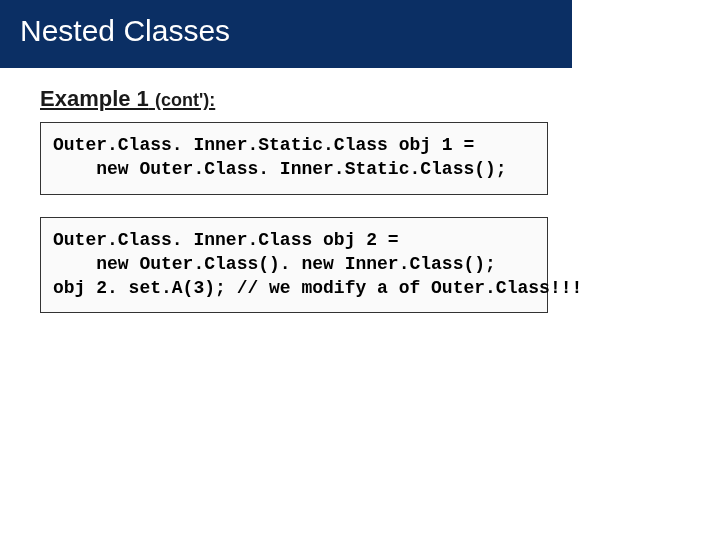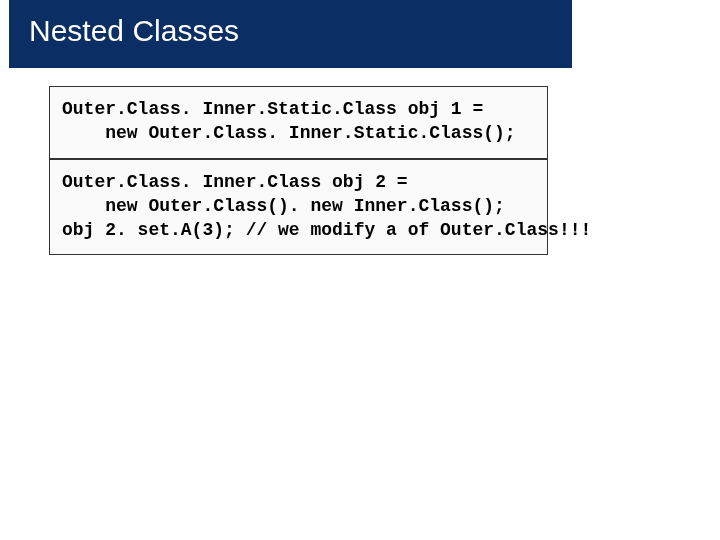--- a/index.html
+++ b/index.html
@@ -1,17 +1,17 @@
 <!DOCTYPE html>
 <html><head>
 <meta charset="utf-8">
 <style>
   * { margin: 0; padding: 0; box-sizing: border-box; }
   html, body { width: 720px; height: 540px; font-family: Arial, Helvetica, sans-serif; background: #fff; }
-  .slide { position: relative; width: 572px; height: 540px; background: #ffffff; padding-left: 9px; }
+  .slide { position: relative; width: 572px; height: 540px; background: #ffffff; }
   .titlebar {
     background: #0b2f64;
     color: #ffffff;
     padding: 14px 0 20px 20px;
     font-size: 30px;
     font-weight: 400;
   }
   .body {
     padding: 18px 24px 0 40px;
   }
@@ -20,20 +20,21 @@
     color: #1a1a1a;
     margin-bottom: 10px;
     text-decoration: underline;
     font-weight: bold;
   }
   .subhead .paren { font-size: 18px; }
   .codebox {
     background: #fafafa;
     border: 1px solid #333333;
     padding: 10px 12px 12px 12px;
+    margin-bottom: 22px;
     font-family: "Courier New", Courier, monospace;
     font-size: 18px;
     font-weight: bold;
     line-height: 1.35;
     white-space: pre;
     color: #000;
   }
   .footer {
     position: absolute;
     left: 0;
@@ -65,20 +66,24 @@
 </head>
 <body>
 
 <div class="slide">
 
   <div class="titlebar">
     <span>Nested Classes</span>
   </div>
 
   <div class="body">
+    <div class="subhead">
+      <span>Example 1</span>
+      <span class="paren">(cont'):</span>
+    </div>
 
     <div class="codebox">Outer.Class. Inner.Static.Class obj 1 =
     new Outer.Class. Inner.Static.Class();</div>
 
     <div class="codebox">Outer.Class. Inner.Class obj 2 =
     new Outer.Class(). new Inner.Class();
 obj 2. set.A(3); // we modify a of Outer.Class!!!</div>
   </div>
 
 

